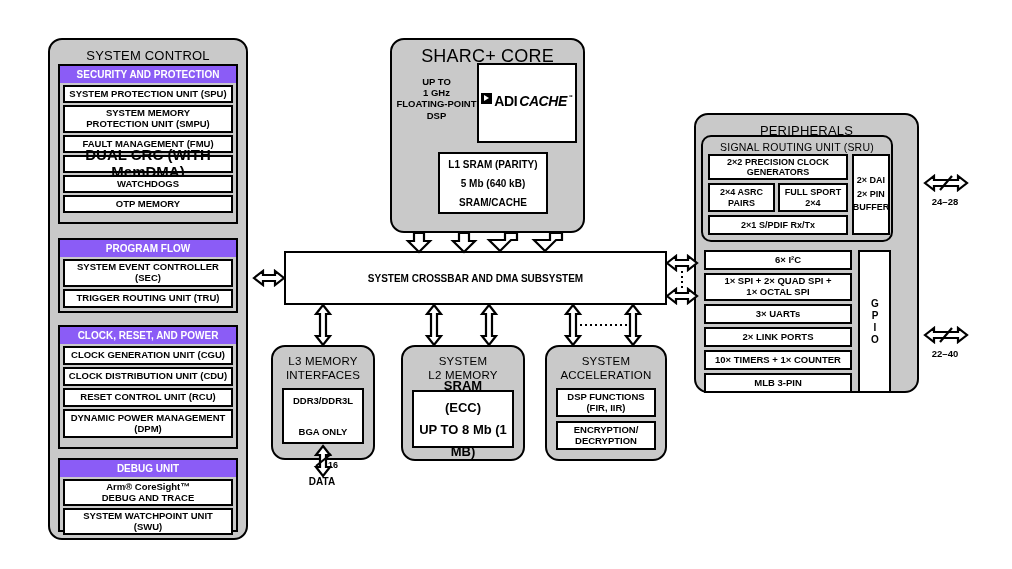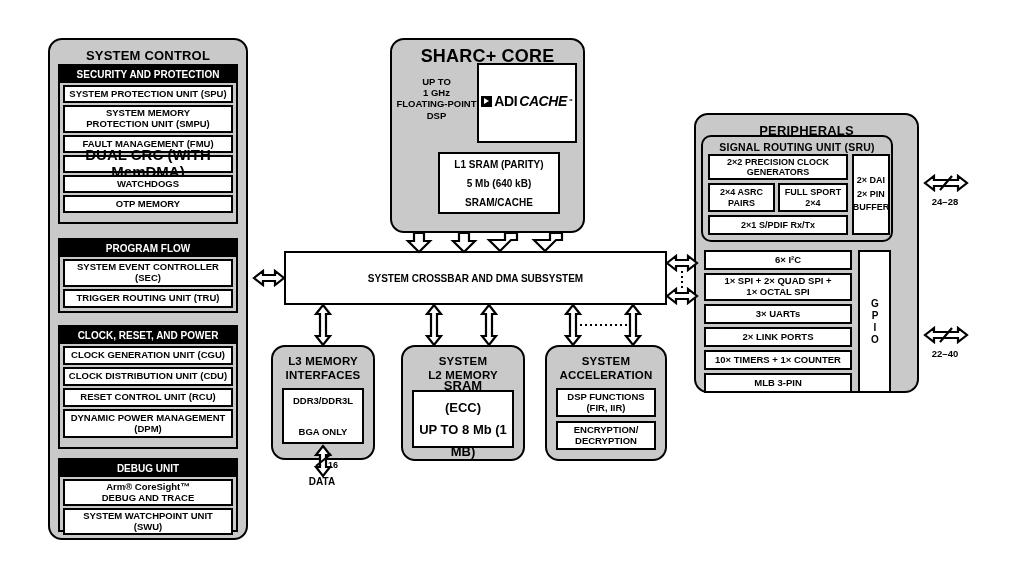--- a/index.html
+++ b/index.html
@@ -17,32 +17,32 @@
   
   .panel{
     position:absolute;
     background:#c9c9c9;
     border:2px solid #000;
     border-radius:14px;
     box-sizing:border-box;
   }
   .panel-title{
     text-align:center;
-    font-weight:bold;
+    font-weight:normal;
     color:#000;
     letter-spacing:.2px;
   }
   .group{
     position:absolute;
     background:#c9c9c9;
     border:2px solid #000;
     box-sizing:border-box;
   }
   .group-hdr{
-    background:#000000;
+    background:#8b5cf6;
     color:#ffffff;
     font-weight:bold;
     text-align:center;
     box-sizing:border-box;
     display:flex;align-items:center;justify-content:center;
     border-bottom:0px solid #000;
   }
   .cell{
     background:#ffffff;
     border:2px solid #000;
@@ -110,31 +110,31 @@
 
   <div class="panel" style="left:390px;top:38px;width:195px;height:195px;">
     <div class="panel-title" style="position:absolute;left:0;top:6px;width:100%;font-size:18px;">SHARC+ CORE</div>
   </div>
   <div class="ctext" style="left:394px;top:76px;width:85px;font-size:9.5px;white-space:pre-line;">UP TO
 1 GHz
 FLOATING-POINT
 DSP</div>
 
   <div class="abs" style="left:477px;top:63px;width:100px;height:80px;background:#fff;border:2px solid #000;">
-    <div style="position:absolute;left:0;top:28px;width:100%;display:flex;align-items:center;justify-content:center;gap:2px;">
+    <div style="position:absolute;left:0;top:28px;width:100%;display:flex;align-items:flex-start;justify-content:center;gap:2px;">
       <span style="display:inline-block;width:11px;height:11px;background:#000;position:relative;">
         <span style="position:absolute;left:3px;top:2px;width:0;height:0;border-left:5px solid #fff;border-top:3.5px solid transparent;border-bottom:3.5px solid transparent;"></span>
       </span>
       <span style="font-size:14px;font-weight:bold;letter-spacing:-.4px;">ADI</span>
       <span style="font-size:14px;font-weight:bold;font-style:italic;letter-spacing:-.4px;">CACHE</span>
       <span style="font-size:8px;font-weight:bold;vertical-align:super;">ʺ</span>
     </div>
   </div>
 
-  <div class="cell" style="position:absolute;left:438px;top:152px;width:122px;height:62px;font-size:10px;white-space:pre-line;line-height:1.9;">L1 SRAM (PARITY)
+  <div class="cell" style="position:absolute;left:438px;top:152px;width:110px;height:62px;font-size:10px;white-space:pre-line;line-height:1.9;">L1 SRAM (PARITY)
 5 Mb (640 kB)
 SRAM/CACHE</div>
 
   <div class="abs" style="left:284px;top:251px;width:383px;height:54px;background:#fff;border:2px solid #000;display:flex;align-items:center;justify-content:center;">
     <span style="font-size:10px;font-weight:bold;">SYSTEM CROSSBAR AND DMA SUBSYSTEM</span>
   </div>
 
   <div class="panel" style="left:271px;top:345px;width:104px;height:115px;">
     <div class="panel-title" style="position:absolute;left:0;top:7px;width:100%;font-size:11.5px;white-space:pre-line;line-height:1.25;">L3 MEMORY
 INTERFACES</div>

